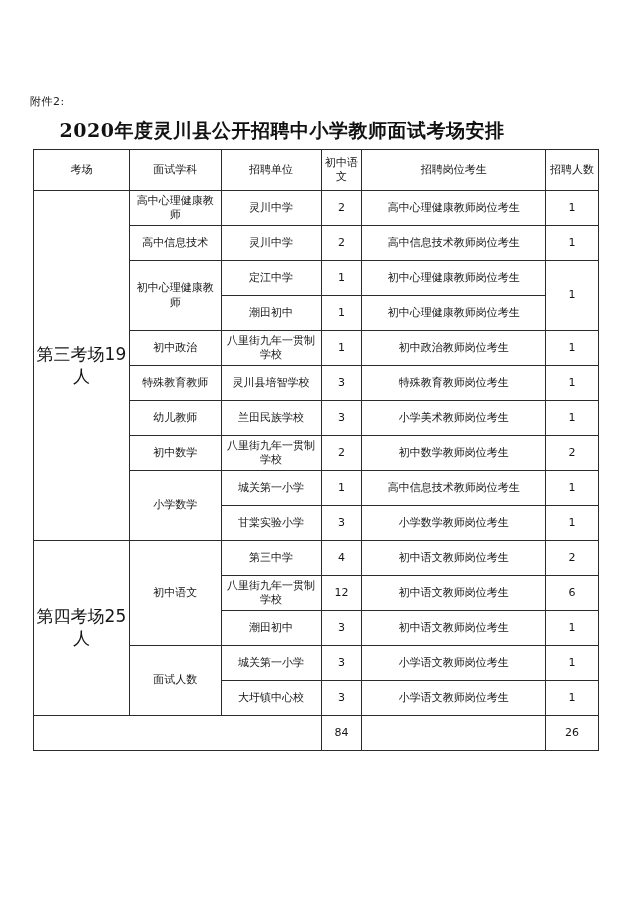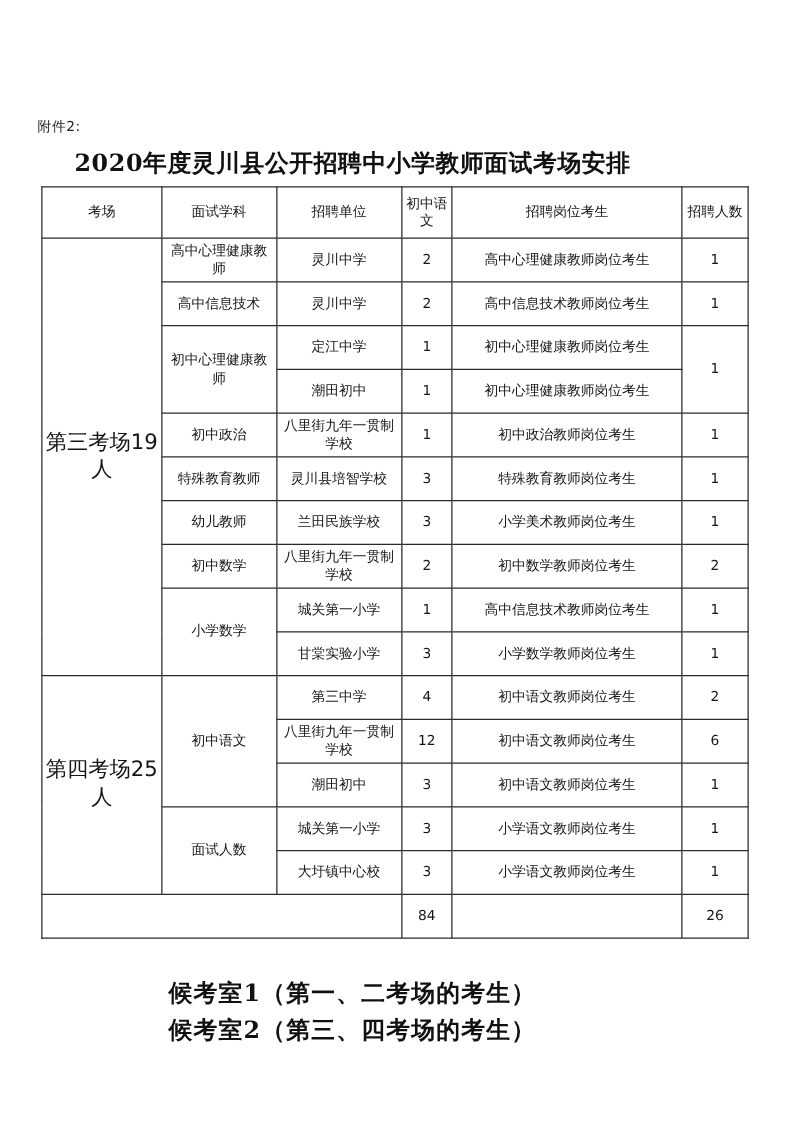--- a/index.html
+++ b/index.html
@@ -233,18 +233,14 @@
 
       <tr class="total-row">
         <td colspan="3"></td>
         <td>84</td>
         <td></td>
         <td>26</td>
       </tr>
     </tbody>
   </table>
 
-  <div class="footer-lines">
-    <div class="footer-line">候考室1（第一、二考场的考生）</div>
-    <div class="footer-line">候考室2（第三、四考场的考生）</div>
-  </div>
 
 </div>
 
 </body></html>

